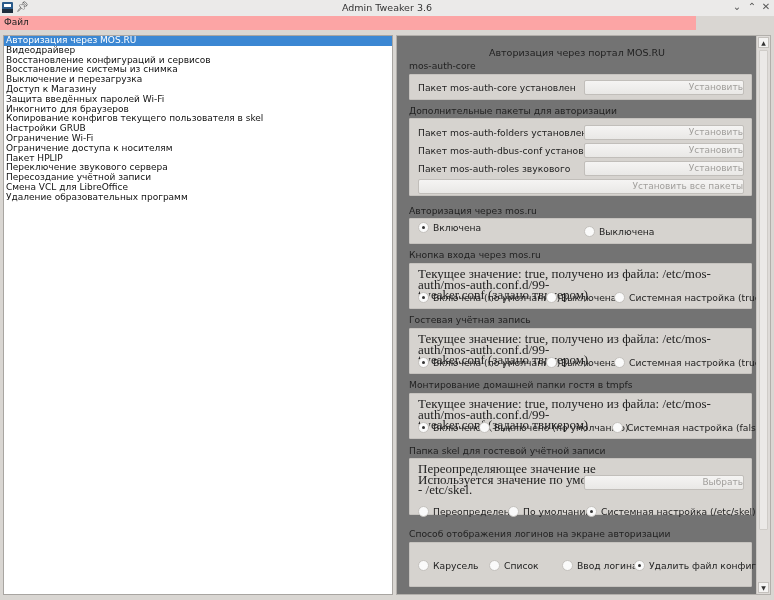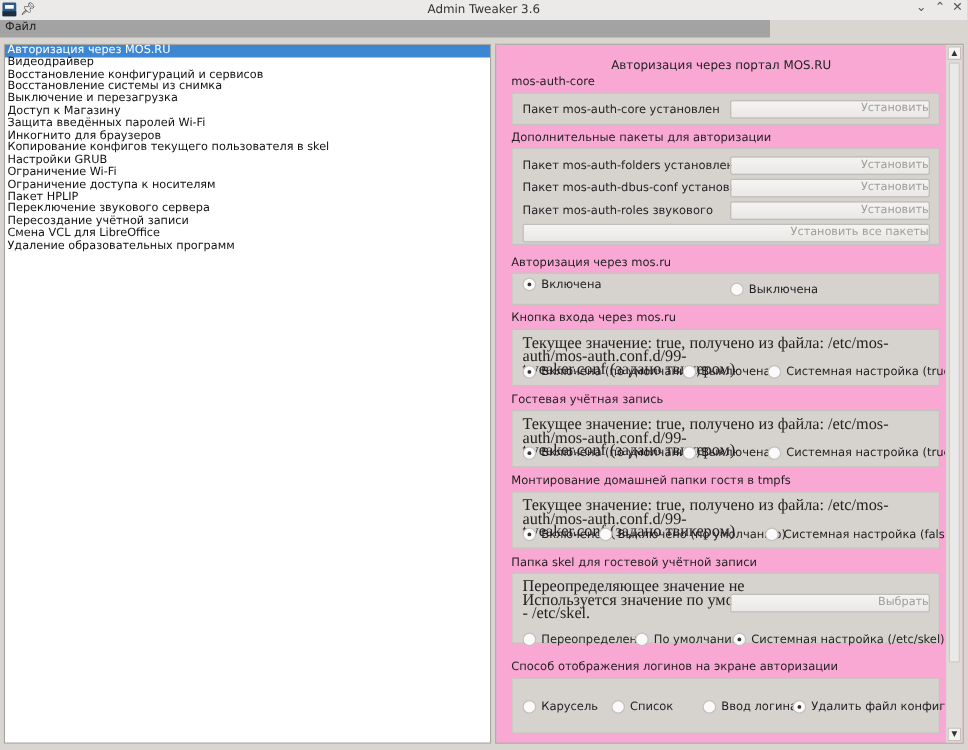--- a/index.html
+++ b/index.html
@@ -30,41 +30,41 @@
     position: absolute; left: 16px; top: 1px; font-size: 10px; color: #333;
   }
   .titlebar .title {
     position: absolute; left: 0; right: 0; top: 2px; text-align: center;
     font-size: 9.5px; color: #333;
   }
   .titlebar .win-btn {
     position: absolute; top: 1px; font-size: 10px; color: #555; width: 12px; text-align: center;
   }
   .menubar {
-    position: absolute; left: 0; top: 16px; width: 616px; height: 14px;
-    background: #a3a3a3;
+    position: absolute; left: 0; top: 16px; width: 696px; height: 14px;
+    background: #fca5a5;
     padding-left: 29px;
   }
   .menubar .menu-item {
     position: absolute; left: 4px; top: 1px; font-size: 9px; color: #222;
   }
   .left-panel {
     position: absolute; left: 3px; top: 35px; width: 390px; height: 560px;
     background: #ffffff; border: 1px solid #a8a5a1;
   }
   .left-panel .list-item {
     height: 9.8px; line-height: 9.8px; padding-left: 2px;
     font-size: 9px; color: #111; white-space: nowrap;
   }
   .left-panel .list-item.selected {
     background: #3b87d3; color: #fff;
   }
   .right-panel {
     position: absolute; left: 396px; top: 35px; width: 375px; height: 560px;
-    background: #f9a8d4; border: 1px solid #b2afab;
+    background: #737373; border: 1px solid #b2afab;
   }
   .scrollbar {
     position: absolute; right: 0; top: 0; width: 14px; height: 558px;
     background: #dedbd8; border-left: 1px solid #c9c6c2;
   }
   .scrollbar .arrow-up, .scrollbar .arrow-down {
     position: absolute; left: 1px; width: 11px; height: 11px;
     background: #f4f3f2; border: 1px solid #c4c1bd; font-size: 6px; text-align: center; line-height: 10px; color: #333;
   }
   .scrollbar .arrow-up { top: 1px; }

